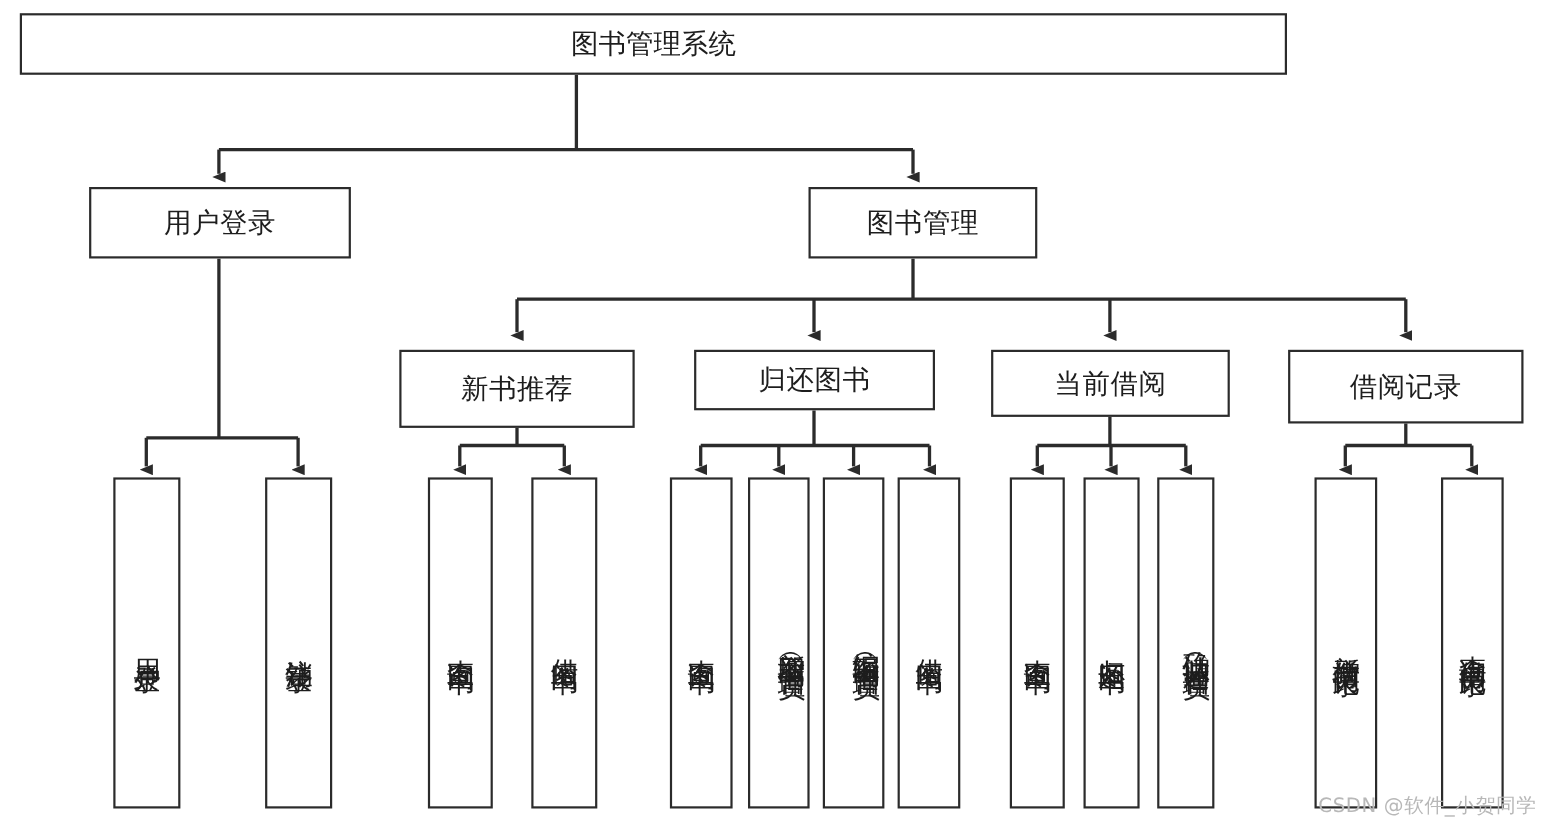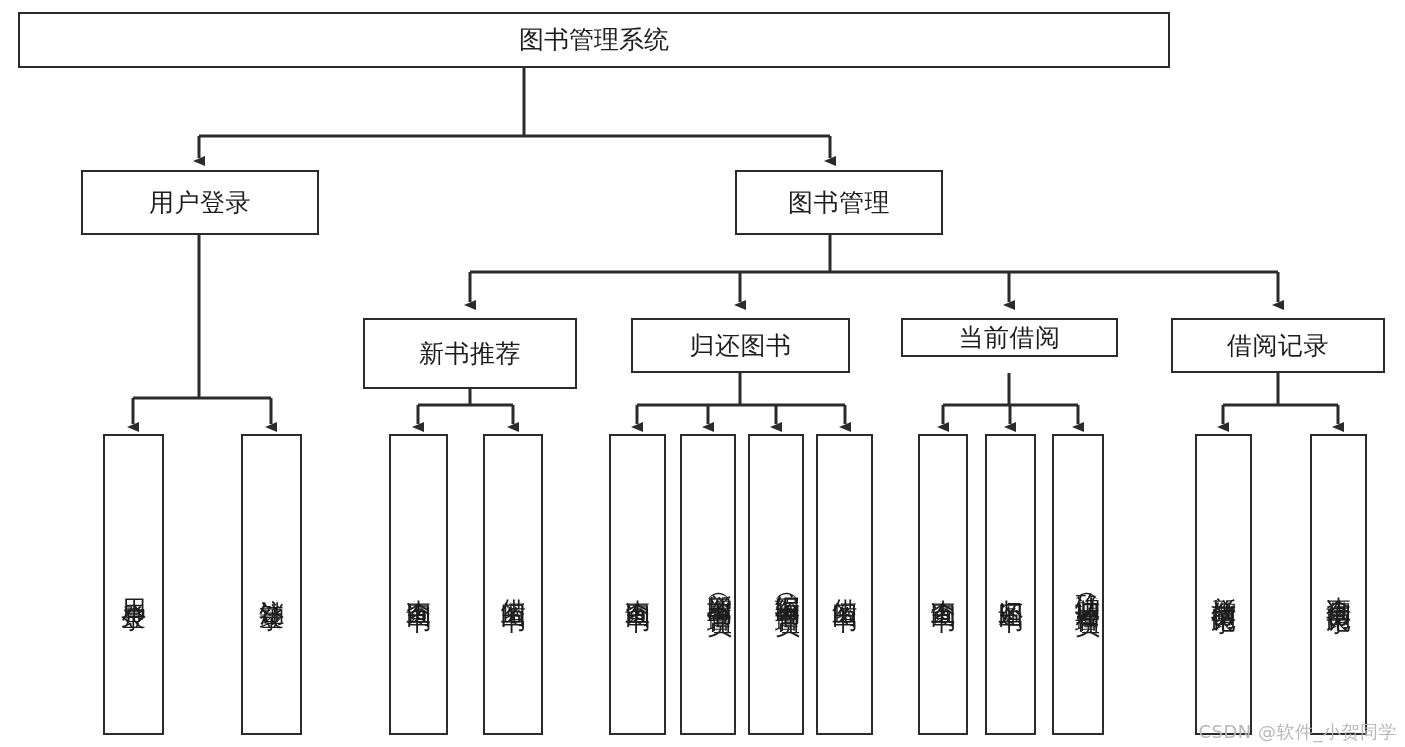--- a/index.html
+++ b/index.html
@@ -134,24 +134,24 @@
   <div class="node-box node-h" style="left:711px; top:170px; width:208px; height:65px;margin-left:24px;">
     <span>图书管理</span>
   </div>
 
   <div class="node-box node-h" style="left:363px; top:318px; width:214px; height:71px;">
     <span>新书推荐</span>
   </div>
   <div class="node-box node-h" style="left:631px; top:318px; width:219px; height:55px;">
     <span>归还图书</span>
   </div>
-  <div class="node-box node-h" style="left:901px; top:318px; width:217px; height:39px;">
+  <div class="node-box node-h" style="left:901px; top:318px; width:217px; height:61px;">
     <span>当前借阅</span>
   </div>
-  <div class="node-box node-h" style="left:1171px; top:318px; width:214px; height:55px;align-items:center;">
+  <div class="node-box node-h" style="left:1171px; top:318px; width:214px; height:67px;align-items:center;">
     <span>借阅记录</span>
   </div>
 
   <div class="node-box node-v v-mid" style="left:103px; top:434px; width:61px; height:301px;">
     <span>用户登录</span>
   </div>
   <div class="node-box node-v v-mid" style="left:241px; top:434px; width:61px; height:301px;">
     <span>注销登录</span>
   </div>
 

